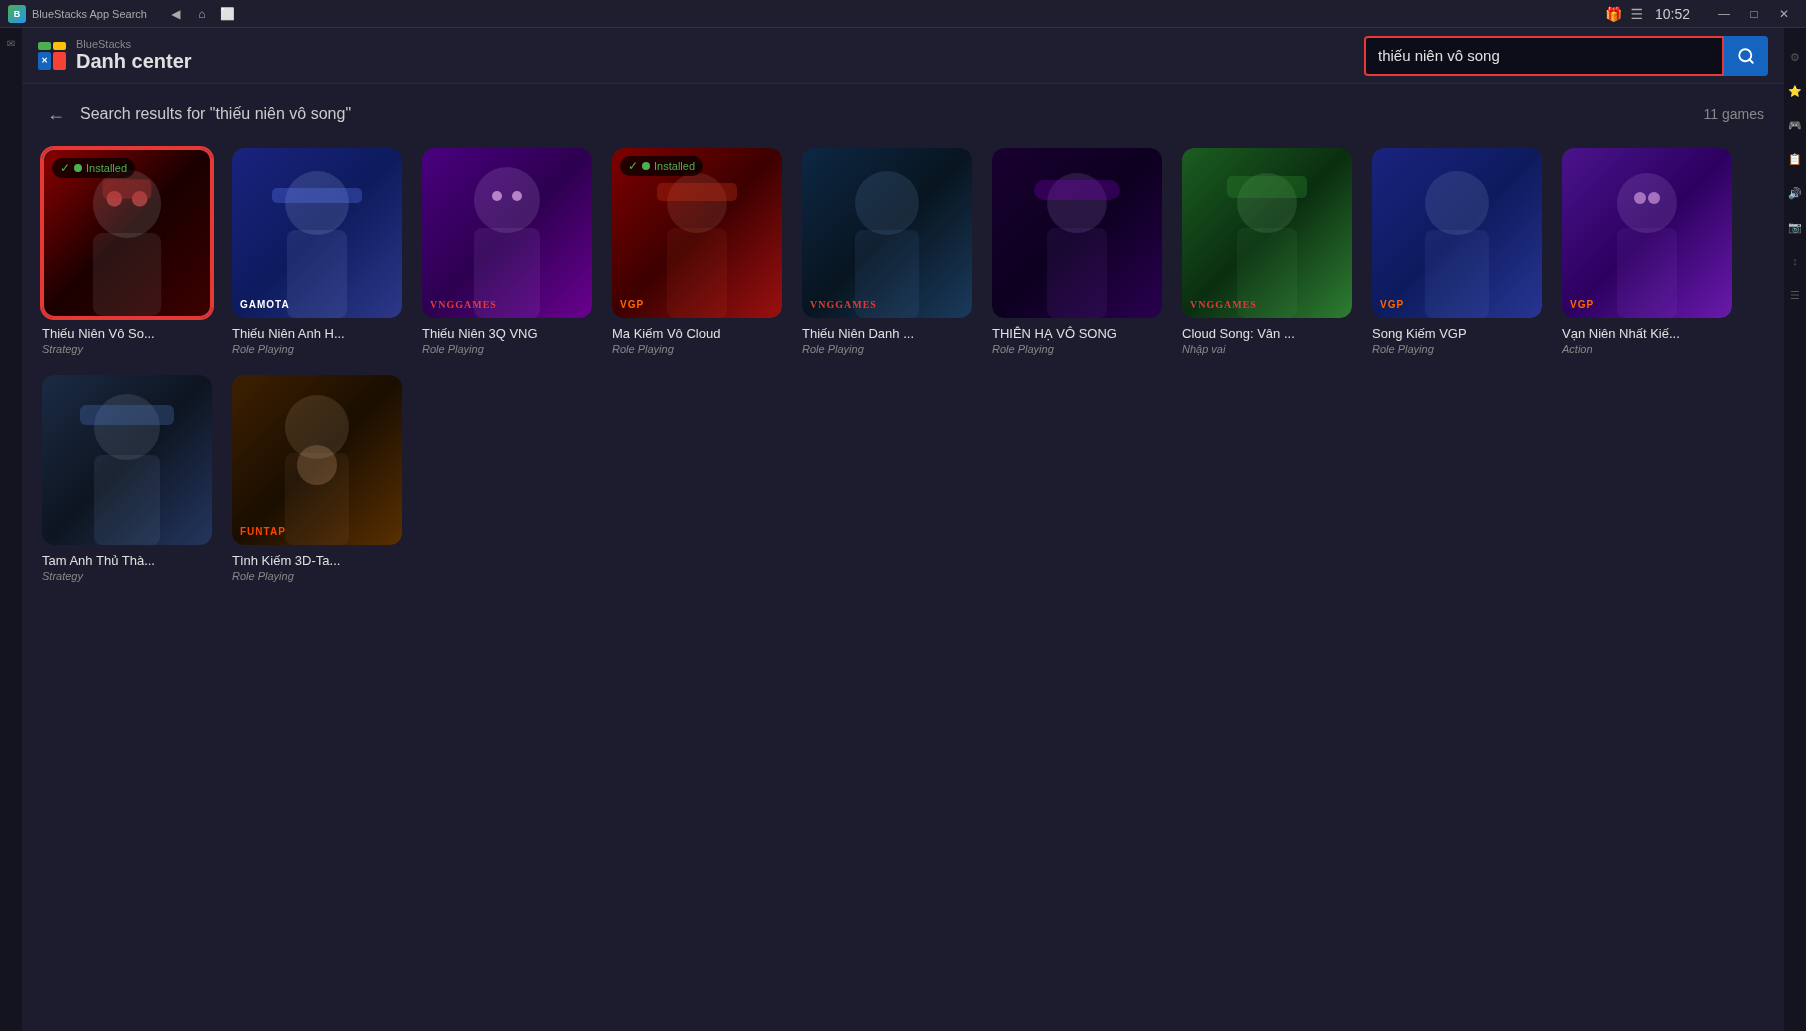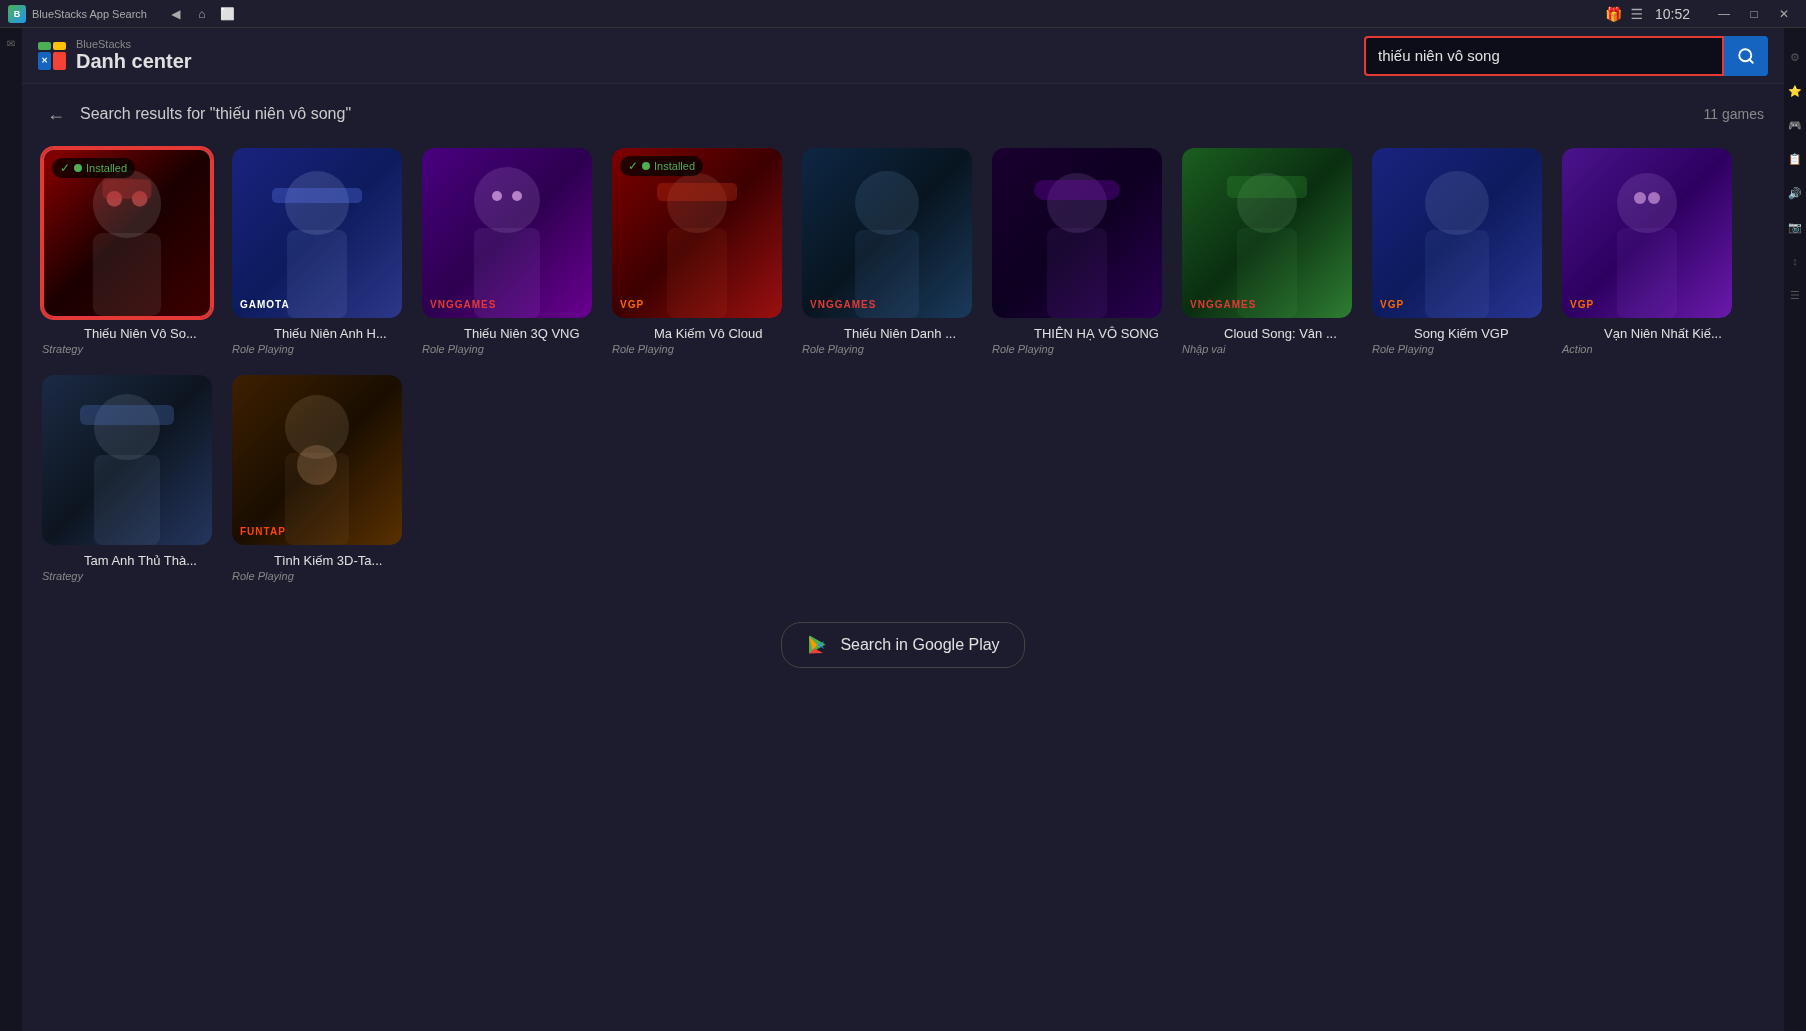--- a/index.html
+++ b/index.html
@@ -333,21 +333,20 @@
       font-size: 12px;
     }
     .game-name {
       font-size: 13px;
       color: #e0e0e0;
       font-weight: 500;
       margin-bottom: 2px;
       white-space: nowrap;
       overflow: hidden;
       text-overflow: ellipsis;
-      margin-left: 42px;
     }
     .game-genre {
       font-size: 11px;
       color: #888;
       font-style: italic;
     }
 
     
     .thumb-1 { background: linear-gradient(135deg, #8B0000 0%, #1a0000 50%, #3d0000 100%); }
     .thumb-2 { background: linear-gradient(135deg, #1a237e 0%, #0d1b5e 50%, #2d3888 100%); }
@@ -367,21 +366,21 @@
       bottom: 8px;
       left: 8px;
       font-size: 10px;
       font-weight: bold;
       color: rgba(255,255,255,0.6);
       text-transform: uppercase;
       letter-spacing: 1px;
     }
     .thumb-logo.vgp { color: #ff6600; }
     .thumb-logo.gamota { color: #ffffff; }
-    .thumb-logo.vnggames { color: #e53935; }
+    .thumb-logo.vnggames { color: #e53935; font-family: Liberation Serif, serif; }
     .thumb-logo.funtap { color: #ff4500; }
 
     
     .google-play-btn {
       display: flex;
       align-items: center;
       gap: 10px;
       background: transparent;
       border: 1px solid #444;
       border-radius: 20px;
@@ -666,26 +665,14 @@
   </svg>
         <span class="thumb-logo funtap">funtap</span>
       </div>
 
     </div>
     <div class="game-name">Tình Kiếm 3D-Ta...</div>
     <div class="game-genre">Role Playing</div>
   </div>
       </div>
 
-    <div class="google-play-section">
-      <button class="google-play-btn">
-        <svg class="gplay-icon" viewBox="0 0 24 24" xmlns="http://www.w3.org/2000/svg">
-          <path d="M3 20.5v-17c0-.83 1-.83 1.5-.5l15 8.5-15 8.5c-.5.33-1.5.33-1.5-.5z" fill="#4CAF50"></path>
-          <path d="M3 3.5l8.5 8.5L3 20.5V3.5z" fill="#4CAF50"></path>
-          <path d="M3 3.5l8.5 8.5-5 5L3 3.5z" fill="#FF9800"></path>
-          <path d="M3 20.5l5.5-5 8.5 4.5L3 20.5z" fill="#F44336"></path>
-          <path d="M11.5 12L18.5 8l-3.5 4 3.5 4-7-4z" fill="#2196F3"></path>
-        </svg>
-        <span>Search in Google Play</span>
-      </button>
-    </div>
   </div>
 </div>
 
 </body></html>

